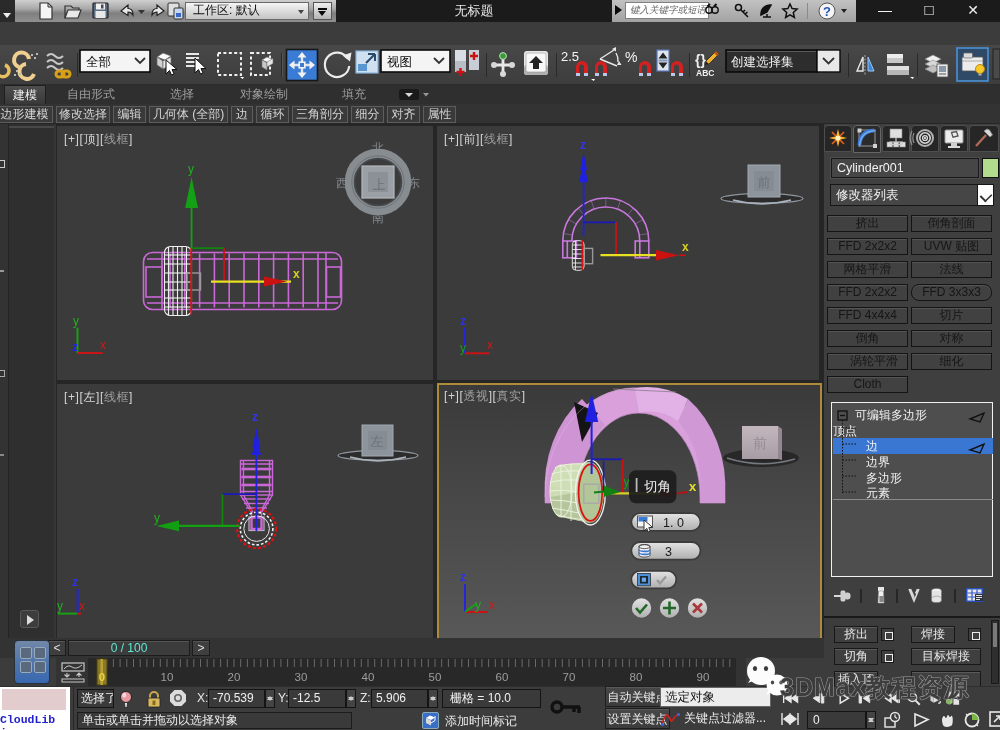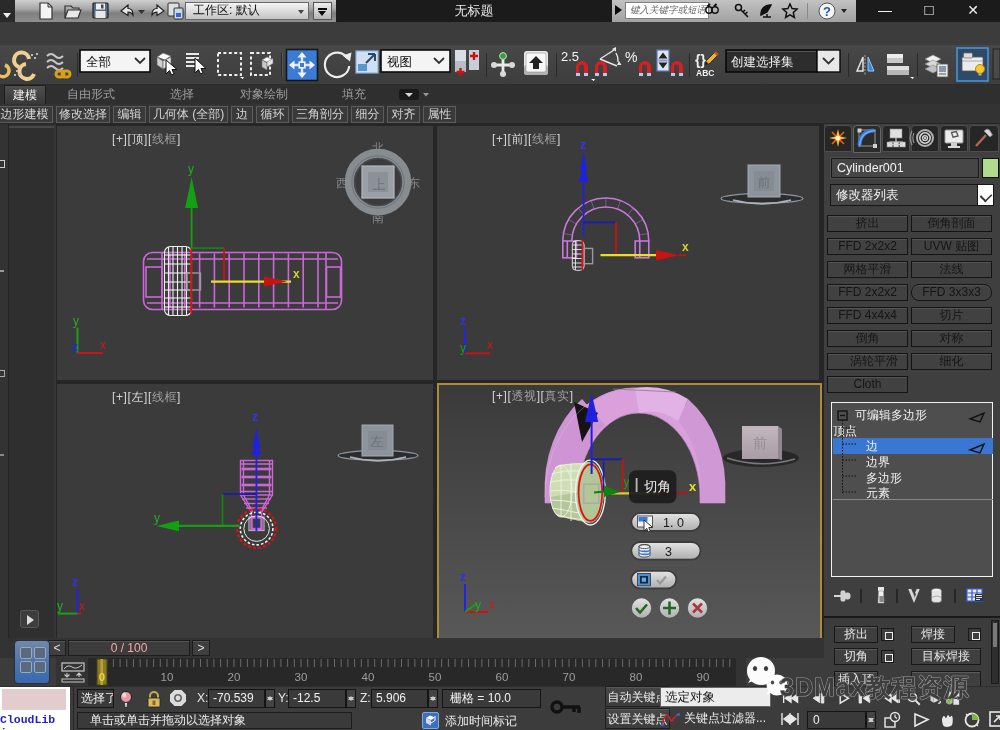--- a/index.html
+++ b/index.html
@@ -47,21 +47,21 @@
 
 
 #leftstrip { left:0; top:124px; width:56px; height:514px; background:#333; }
 #viewzone { left:56px; top:124px; width:768px; height:516px; background:#262626; }
 .vp { background:#3b3b3b; }
 #vp-top  { left:57px; top:126px; width:376px; height:254px; }
 #vp-front{ left:437px; top:126px; width:382px; height:254px; }
 #vp-left { left:57px; top:384px; width:376px; height:254px; }
 #vp-persp{ left:437px; top:383px; width:385px; height:257px; border:2px solid #ac8b3a;
   background:linear-gradient(#3a3a3a,#585858); }
-.vplabel { left:7px; top:5px; color:#d4d4d4; font-size:12px; position:absolute; letter-spacing:0.6px;margin-left:48px;}
+.vplabel { left:7px; top:5px; color:#d4d4d4; font-size:12px; position:absolute; letter-spacing:0.6px;}
 .vplabel .dim { color:#a0a0a0; }
 
 
 #cmdpanel { left:824px; top:124px; width:176px; height:561px; background:#3f3f3f; }
 #cp-tabs { left:824px; top:124px; width:176px; height:29px; background:#3f3f3f; }
 .cptab { top:1px; width:28px; height:27px; background:#262626; border:1px solid #4e4e4e; border-radius:4px 4px 0 0; }
 #nameField { left:831px; top:158px; width:148px; height:20px; background:#464646; border:1px solid #191919;
   color:#f2f2f2; font-size:12.5px; line-height:18px; padding-left:5px; box-shadow:0 0 0 1px #4e4e4e;}
 #colorSwatch { left:982px; top:158px; width:17px; height:20px; background:#b2dc8d; border:1px solid #111; }
 #modList { left:830px; top:184px; width:164px; height:22px; background:#464646; border:1px solid #161616; color:#f4f4f4;
@@ -76,30 +76,30 @@
 .stkrow.sel { background:#3a77d2; }
 #stk-div { position:absolute; left:1px; top:96px; width:160px; height:1px; background:#8a8a8a; }
 .cpbtn { position:absolute; height:17px; background:#3f3f3f; border:1px solid #181818; color:#e8e8e8;
   font-size:12px; text-align:center; line-height:15px; box-shadow:inset 0 1px 0 rgba(255,255,255,.14);}
 .cpbox { position:absolute; width:13px; height:13px; background:#3f3f3f; border:1px solid #181818; }
 .cpbox:after { content:""; position:absolute; left:2.5px; top:2.5px; width:6px; height:6px; border:1.5px solid #ededed; }
 
 
 #tslider-row { left:0; top:638px; width:824px; height:20px; background:#333; }
 #tsl-left { left:48px; top:640px; width:18px; height:16px; background:#3f3f3f; border:1px solid #1c1c1c; color:#ddd; font-size:12px; text-align:center; line-height:14px; box-shadow:inset 0 1px 0 #555;}
-#tsl-track { left:68px; top:640px; width:122px; height:16px; background:#3c3c3c; border:1px solid #1c1c1c; color:#fca5a5; font-size:12px; text-align:center; line-height:15px; box-shadow:inset 0 1px 0 #555;}
+#tsl-track { left:68px; top:640px; width:122px; height:16px; background:#3c3c3c; border:1px solid #1c1c1c; color:#5eead4; font-size:12px; text-align:center; line-height:15px; box-shadow:inset 0 1px 0 #555;}
 #tsl-right { left:192px; top:640px; width:18px; height:16px; background:#3f3f3f; border:1px solid #1c1c1c; color:#ddd; font-size:12px; text-align:center; line-height:14px; box-shadow:inset 0 1px 0 #555;}
 #statusbar { left:0; top:686px; width:1000px; height:26px; background:#3c3c3c; border-top:1px solid #2e2e2e;}
 .sfield { position:absolute; top:689px; height:19px; background:#3a3a3a; border:1px solid #141414; color:#f0f0f0; font-size:12px; line-height:17px;}
 .spin { position:absolute; top:689px; width:10px; height:19px; background:#444; border:1px solid #141414; }
 .spin:before{content:"";position:absolute;left:1px;top:3px;border:3px solid transparent;border-bottom:4px solid #ccc;}
 .spin:after{content:"";position:absolute;left:1px;bottom:3px;border:3px solid transparent;border-top:4px solid #ccc;}
 .slabel { position:absolute; color:#e8e8e8; font-size:12px; top:691px; }
 #promptbar { left:0; top:712px; width:1000px; height:18px; background:#3c3c3c; }
-#prompt-field { left:77px; top:712px; width:275px; height:17px; background:#3a3a3a; border:1px solid #1c1c1c; color:#ececec; font-size:12px; line-height:15px; padding-left:12px;}
+#prompt-field { left:77px; top:712px; width:275px; height:17px; background:#3a3a3a; border:1px solid #1c1c1c; color:#ececec; font-size:12px; line-height:15px; padding-left:4px;}
 .bbtn { position:absolute; height:21px; background:linear-gradient(#484848,#3c3c3c); border:1px solid #1f1f1f; color:#ececec; font-size:12px; text-align:center; box-shadow:inset 0 1px 0 #585858;margin-left:13px;}
 
 
 #cloudwin { left:0; top:687px; width:70px; height:43px; background:#fff; }
 #cloudwin-head { position:absolute; left:2px; top:2px; width:64px; height:21px; background:#e2ccce; }
 #cloudwin-text { position:absolute; left:0px; top:26px; color:#2222cc; font-size:11.5px; font-family:"Liberation Mono",monospace; font-weight:bold;}
 </style>
 </head>
 <body>
 <div id="root">

